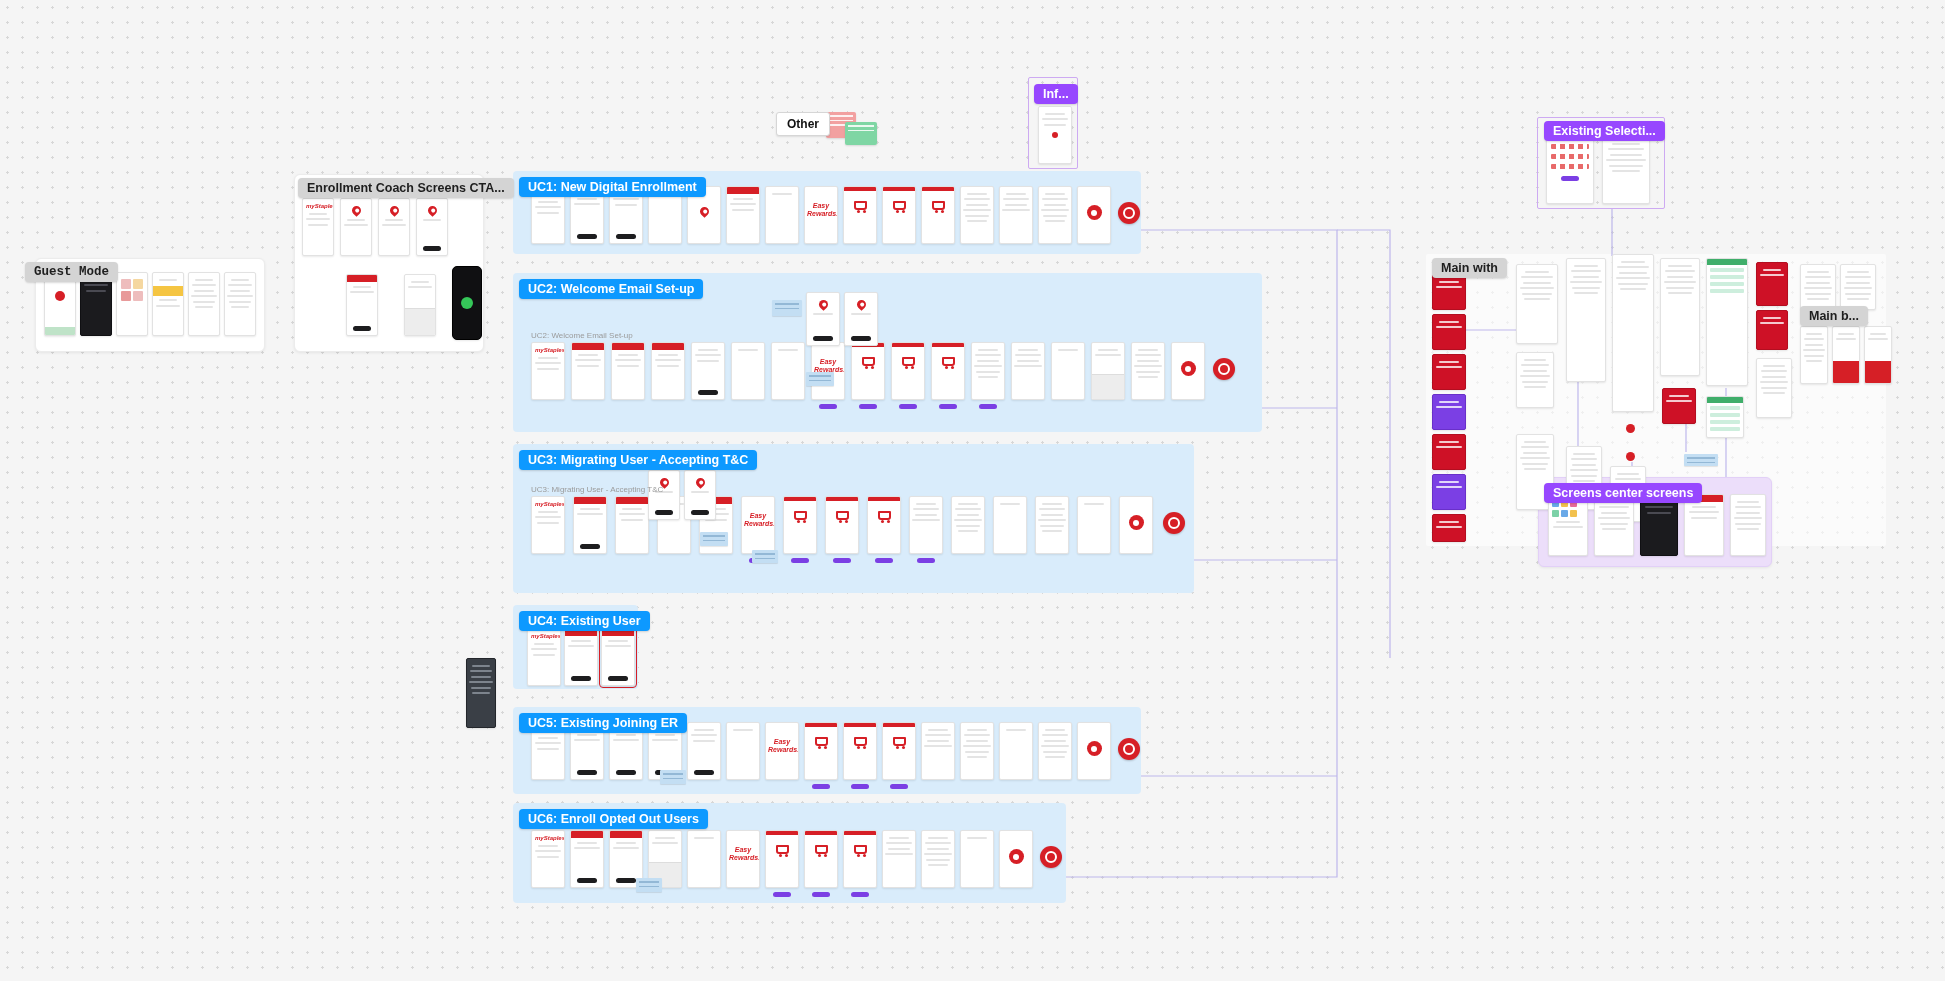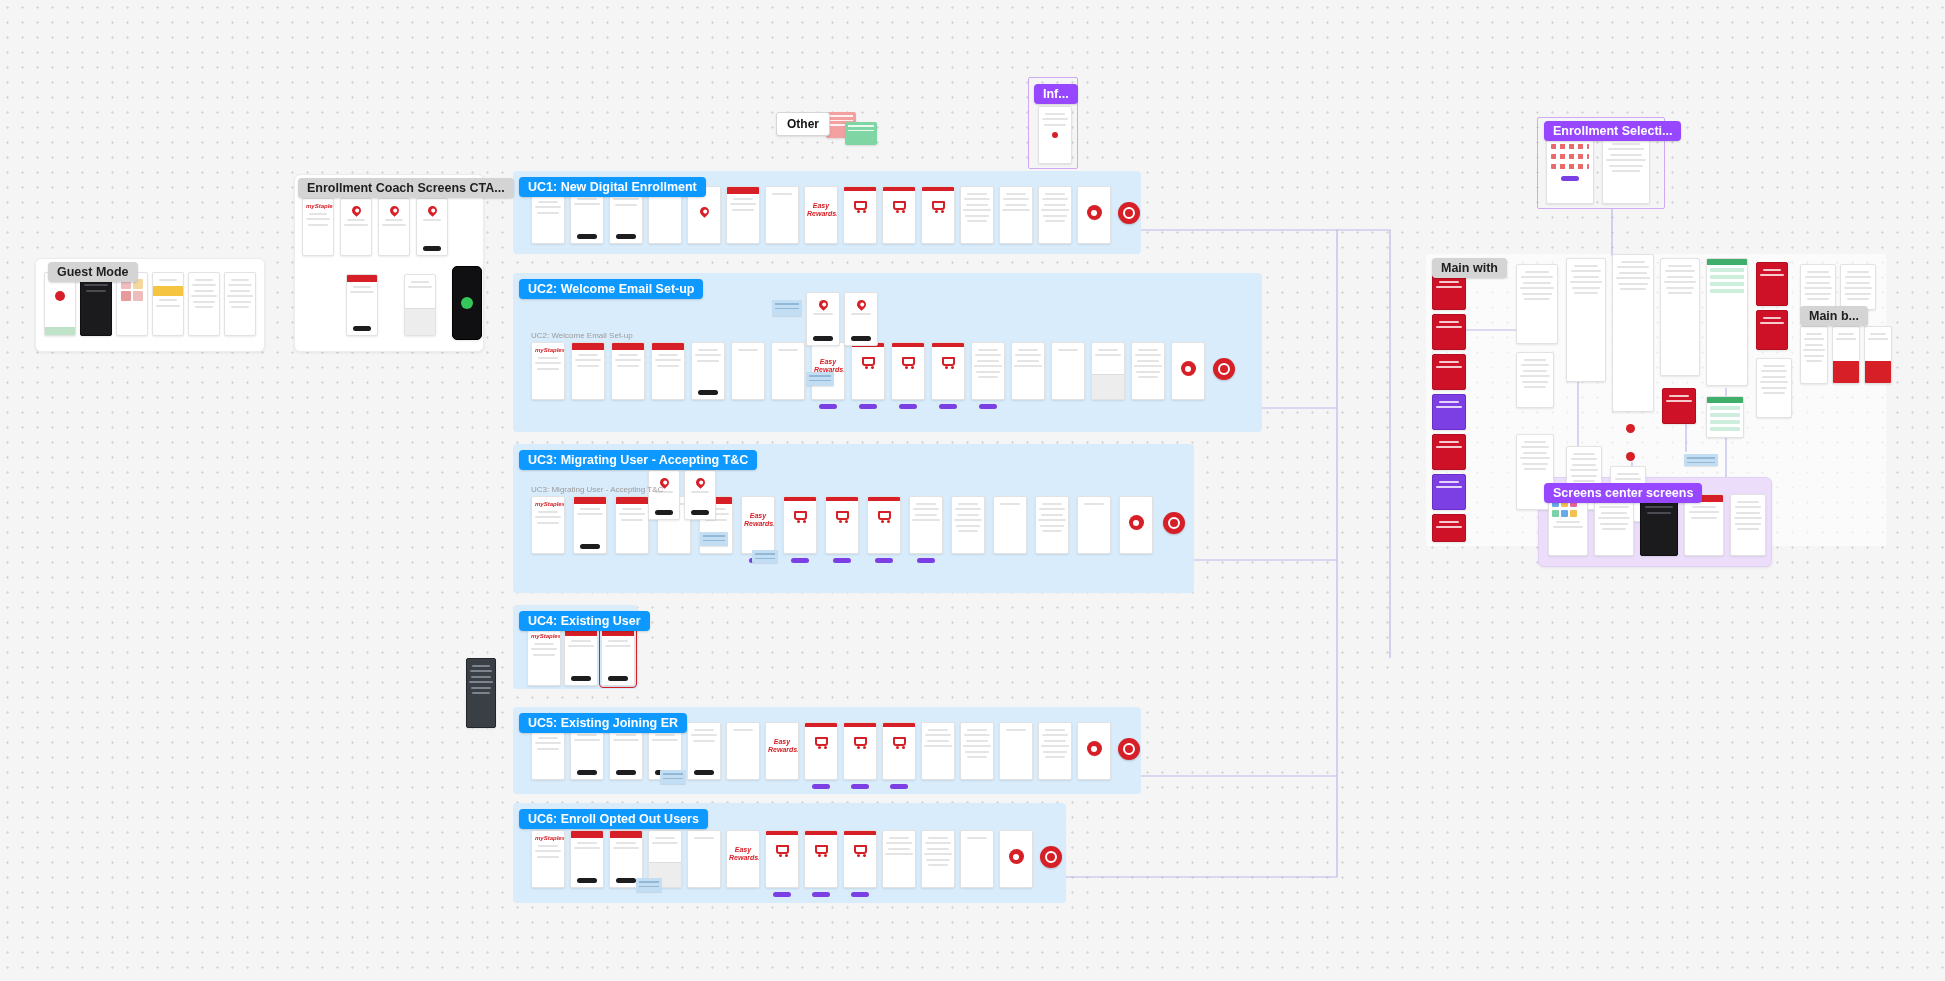--- a/index.html
+++ b/index.html
@@ -607,21 +607,21 @@
       </div>
       <div class="card" style="left: 404px; top: 274px; width: 32px; height: 62px;">
         <i class="ln" style="width:62%"></i>
         <i class="ln" style="width:79%"></i>
         <i class="sheetblk"></i>
       </div>
       <div class="card phonedark" style="left: 452px; top: 266px; width: 30px; height: 74px;">
         <i class="greendot"></i>
       </div>
       <div class="panel" style="left: 35px; top: 258px; width: 230px; height: 94px;"></div>
-      <div class="seclabel gray" style="left: 48px; top: 262px;">Guest Mode</div>
+      <div class="seclabel gray" style="left: 25px; top: 262px; font-family: Liberation Mono, monospace;">Guest Mode</div>
       <div class="card" style="left: 44px; top: 272px; width: 32px; height: 64px;">
         <i class="reddot"></i>
         <i class="greenfoot"></i>
       </div>
       <div class="card darkbg" style="left: 80px; top: 272px; width: 32px; height: 64px;">
         <i class="ln" style="width:62%"></i>
         <i class="ln" style="width:79%"></i>
         <i class="ln" style="width:68%"></i>
       </div>
       <div class="card" style="left: 116px; top: 272px; width: 32px; height: 64px;">
@@ -860,21 +860,21 @@
         <i class="ln" style="width:62%"></i>
         <i class="ln" style="width:79%"></i>
         <i class="redblk"></i>
       </div>
       <div class="card" style="left: 1864px; top: 326px; width: 28px; height: 58px;">
         <i class="ln" style="width:62%"></i>
         <i class="ln" style="width:79%"></i>
         <i class="redblk"></i>
       </div>
       <div class="outlinebox" style="left: 1537px; top: 117px; width: 128px; height: 92px;"></div>
-      <div class="seclabel purple" style="left: 1544px; top: 121px;">Enrollment Selecti...</div>
+      <div class="seclabel purple" style="left: 1544px; top: 121px;">Existing Selecti...</div>
       <div class="card" style="left: 1546px; top: 136px; width: 48px; height: 68px;">
         <i class="favrow"></i>
         <i class="favrow"></i>
         <i class="favrow"></i>
         <i class="pp inpill"></i>
       </div>
       <div class="card" style="left: 1602px; top: 136px; width: 48px; height: 68px;">
         <i class="ln" style="width:62%"></i>
         <i class="ln" style="width:79%"></i>
         <i class="ln" style="width:68%"></i>

